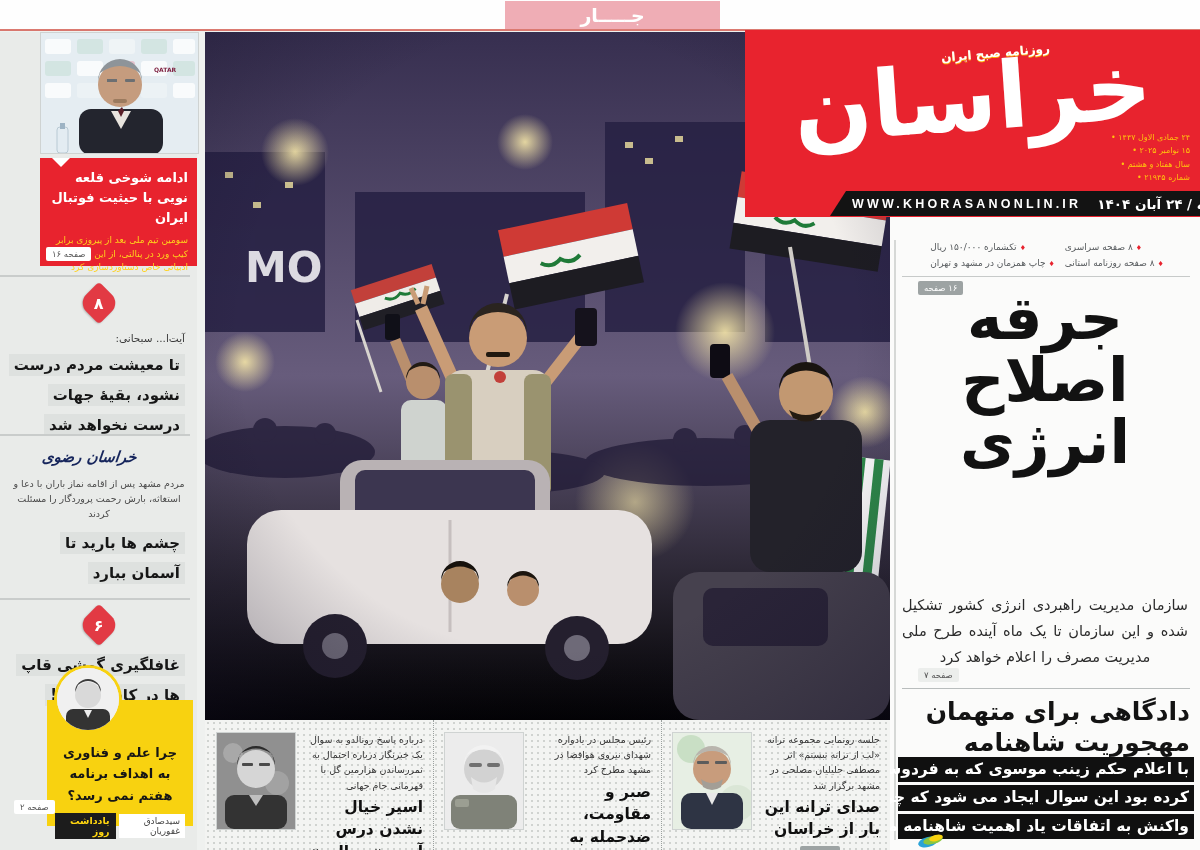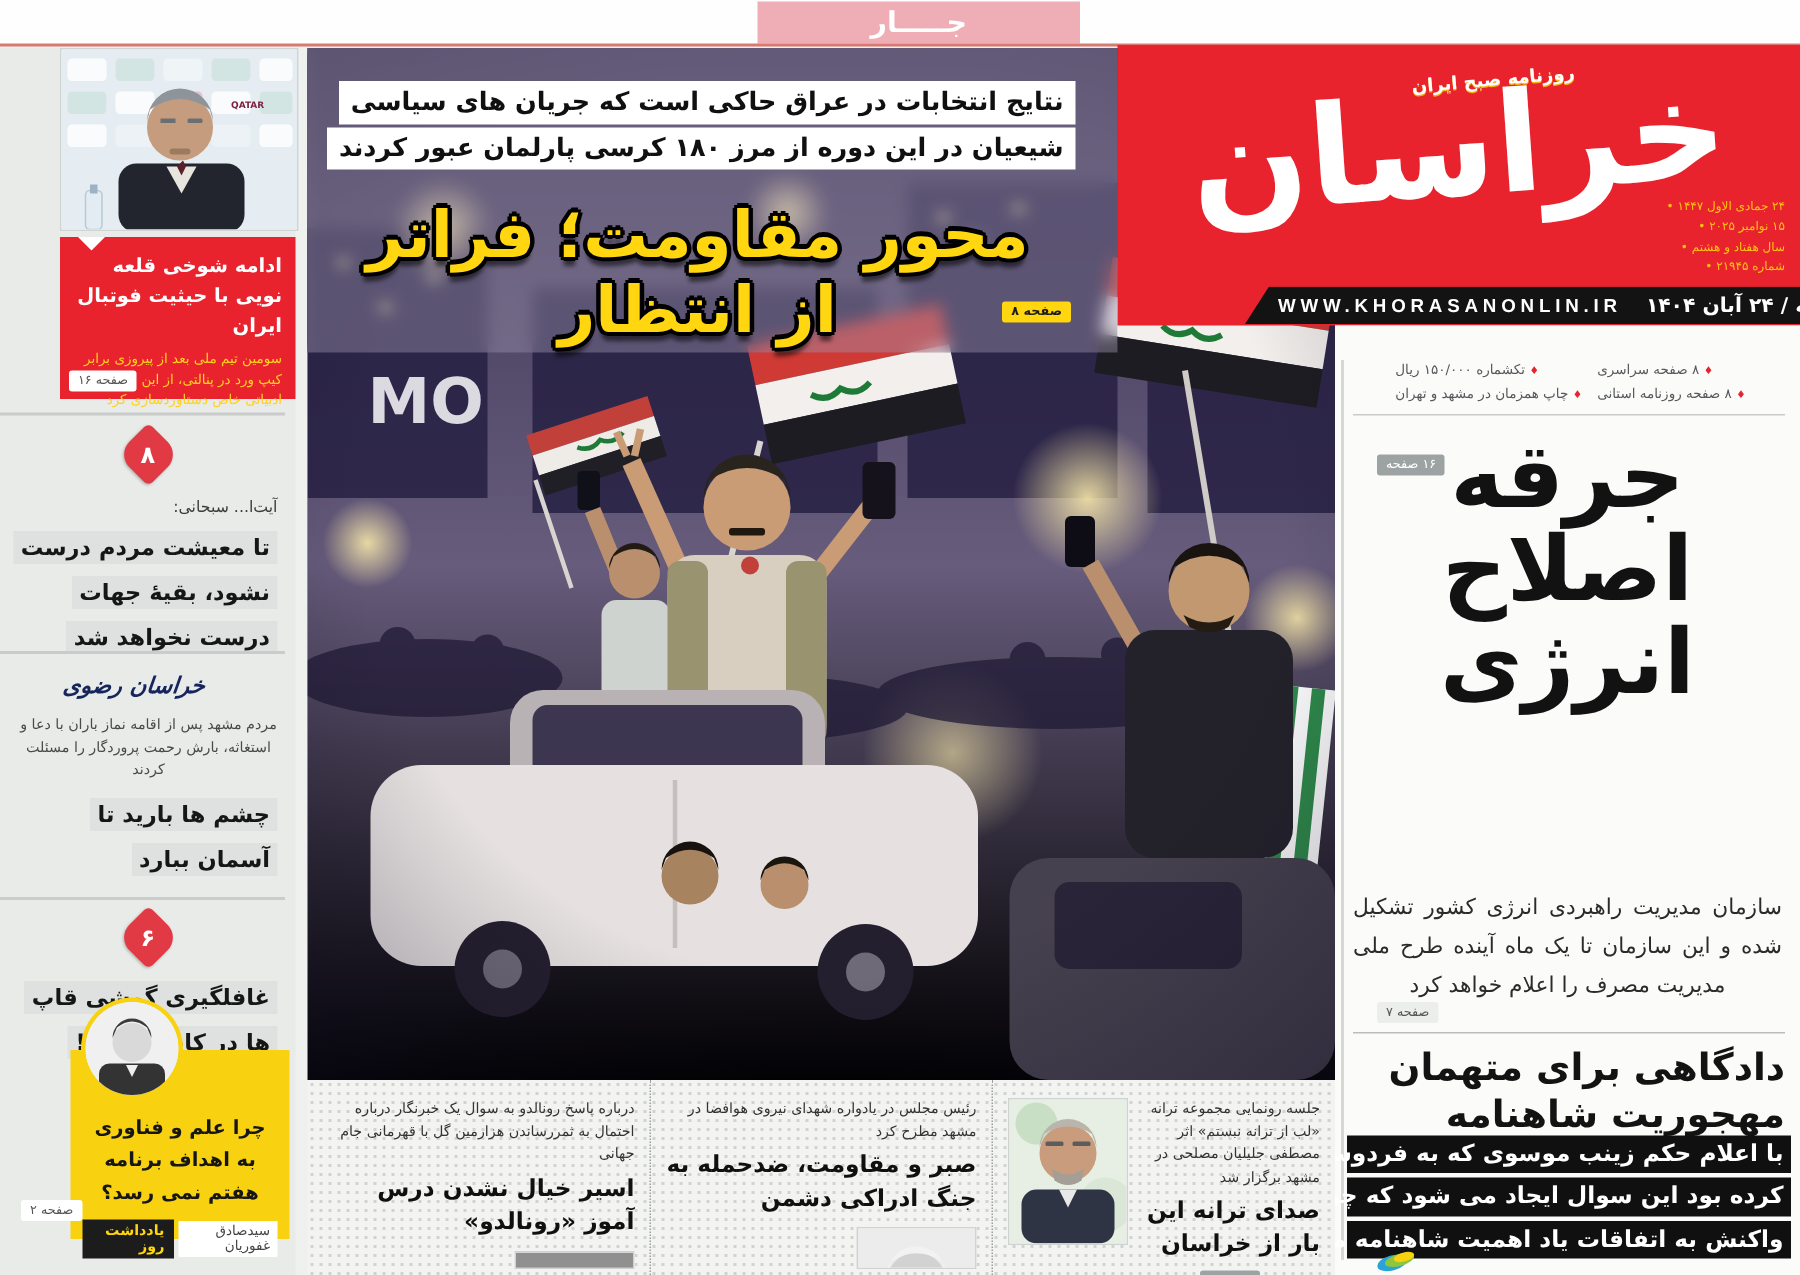--- a/index.html
+++ b/index.html
@@ -55,34 +55,34 @@
   .mh-url{color:#fff;font-family:"Liberation Sans",sans-serif;font-weight:bold;font-size:12.5px;letter-spacing:3.2px;}
   .mh-slash{width:4px;height:30px;background:#fff;transform:skewX(-25deg);margin:0 9px 0 7px;}
   .mh-date{color:#fff;font-size:13.5px;font-weight:bold;direction:rtl;white-space:nowrap;}
   
   .right-col-bg{left:890px;top:217px;width:310px;height:633px;background:#fbfbfa;}
   .col-vline{left:894px;top:240px;width:2px;height:600px;background:#d6d8d6;}
   .pub-info{left:902px;top:240px;width:290px;display:flex;gap:10px;justify-content:center;}
   .pub-col{font-size:9px;color:#55595c;line-height:1.75;text-align:left;}
   .pub-col .b{color:#e8232e;font-size:7px;margin-left:3px;}
   .pub-line{left:902px;top:276px;width:288px;height:1px;background:#c7cac9;}
-  .pages-tag{left:918px;top:281px;margin-top:22px;}
+  .pages-tag{left:918px;top:281px;}
   .energy-title{left:898px;top:288px;width:294px;text-align:center;font-weight:bold;color:#121212;font-size:60px;line-height:1.03;letter-spacing:-2px;}
   .energy-summary{left:902px;top:592px;width:286px;font-size:14.5px;color:#2b2b2b;line-height:1.8;text-align:justify;text-align-last:center;}
   .energy-tag{left:918px;top:668px;}
   .right-divider{left:902px;top:688px;width:288px;height:1px;background:#b9bdbd;}
   .shah-title{left:902px;top:696px;width:288px;font-size:25px;font-weight:bold;color:#131313;line-height:1.25;text-align:right;}
   .shah-box{left:898px;top:757px;width:296px;}
   .shah-line{display:block;background:#101010;color:#fff;font-size:15.5px;font-weight:bold;line-height:1.25;padding:3px 5px;margin-bottom:3px;text-align:center;white-space:nowrap;}
   .brand-logo{left:916px;top:832px;}
   
   .bottom-strip{left:205px;top:720px;width:685px;height:130px;background-color:#f3f4f2;
       background-image:radial-gradient(#d0d3d0 1px,transparent 1.2px);background-size:6px 6px;display:flex;direction:rtl;}
   .teaser{width:228px;box-sizing:border-box;padding:12px 10px 4px;display:flex;gap:8px;direction:rtl;}
-  .teaser + .teaser{border-left:0;border-right:1px dotted #9aa09e;flex-direction:column;}
+  .teaser + .teaser{border-left:0;border-right:1px dotted #9aa09e;}
   .teaser-text{flex:1;text-align:right;display:flex;flex-direction:column;}
   .teaser-kicker{font-size:9.5px;color:#333;line-height:1.6;}
   .teaser-title{font-size:15.5px;font-weight:bold;color:#101010;line-height:1.45;margin-top:3px;}
   .teaser-photo{width:78px;height:96px;align-self:flex-start;}
   .teaser-footer{margin-top:auto;text-align:center;padding-bottom:2px;}
 </style>
 </head>
 <body>
 
 <div id="page">
@@ -315,28 +315,20 @@
       </g>
 
       <g>
         <rect x="468" y="540" width="217" height="148" rx="26" fill="#46414e"></rect>
         <rect x="498" y="556" width="125" height="58" rx="10" fill="#2a2438"></rect>
       </g>
       <rect width="685" height="688" fill="url(#vig)"></rect>
     </svg>
 
     
-    <div class="abs headline-overlay">
-      <div class="lead-kickers">
-        <span class="lead-kicker-line">نتایج انتخابات در عراق حاکی است که جریان های سیاسی</span>
-        <span class="lead-kicker-line">شیعیان در این دوره از مرز ۱۸۰ کرسی پارلمان عبور کردند</span>
-      </div>
-      <div class="lead-title">محور مقاومت؛ فراتر از انتظار</div>
-      <span class="tag tag-yellow lead-tag">صفحه ۸</span>
-    </div>
   </div>
 
   <div class="abs masthead">
     <div class="mh-tagline">روزنامه صبح ایران</div>
     <div class="mh-name">خراسان</div>
     <div class="mh-info">
       <div><span>۲۴ جمادی الاول ۱۴۴۷</span> •</div>
       <div><span>۱۵ نوامبر ۲۰۲۵</span> •</div>
       <div><span>سال هفتاد و هشتم</span> •</div>
       <div><span>شماره ۲۱۹۴۵</span> •</div>

